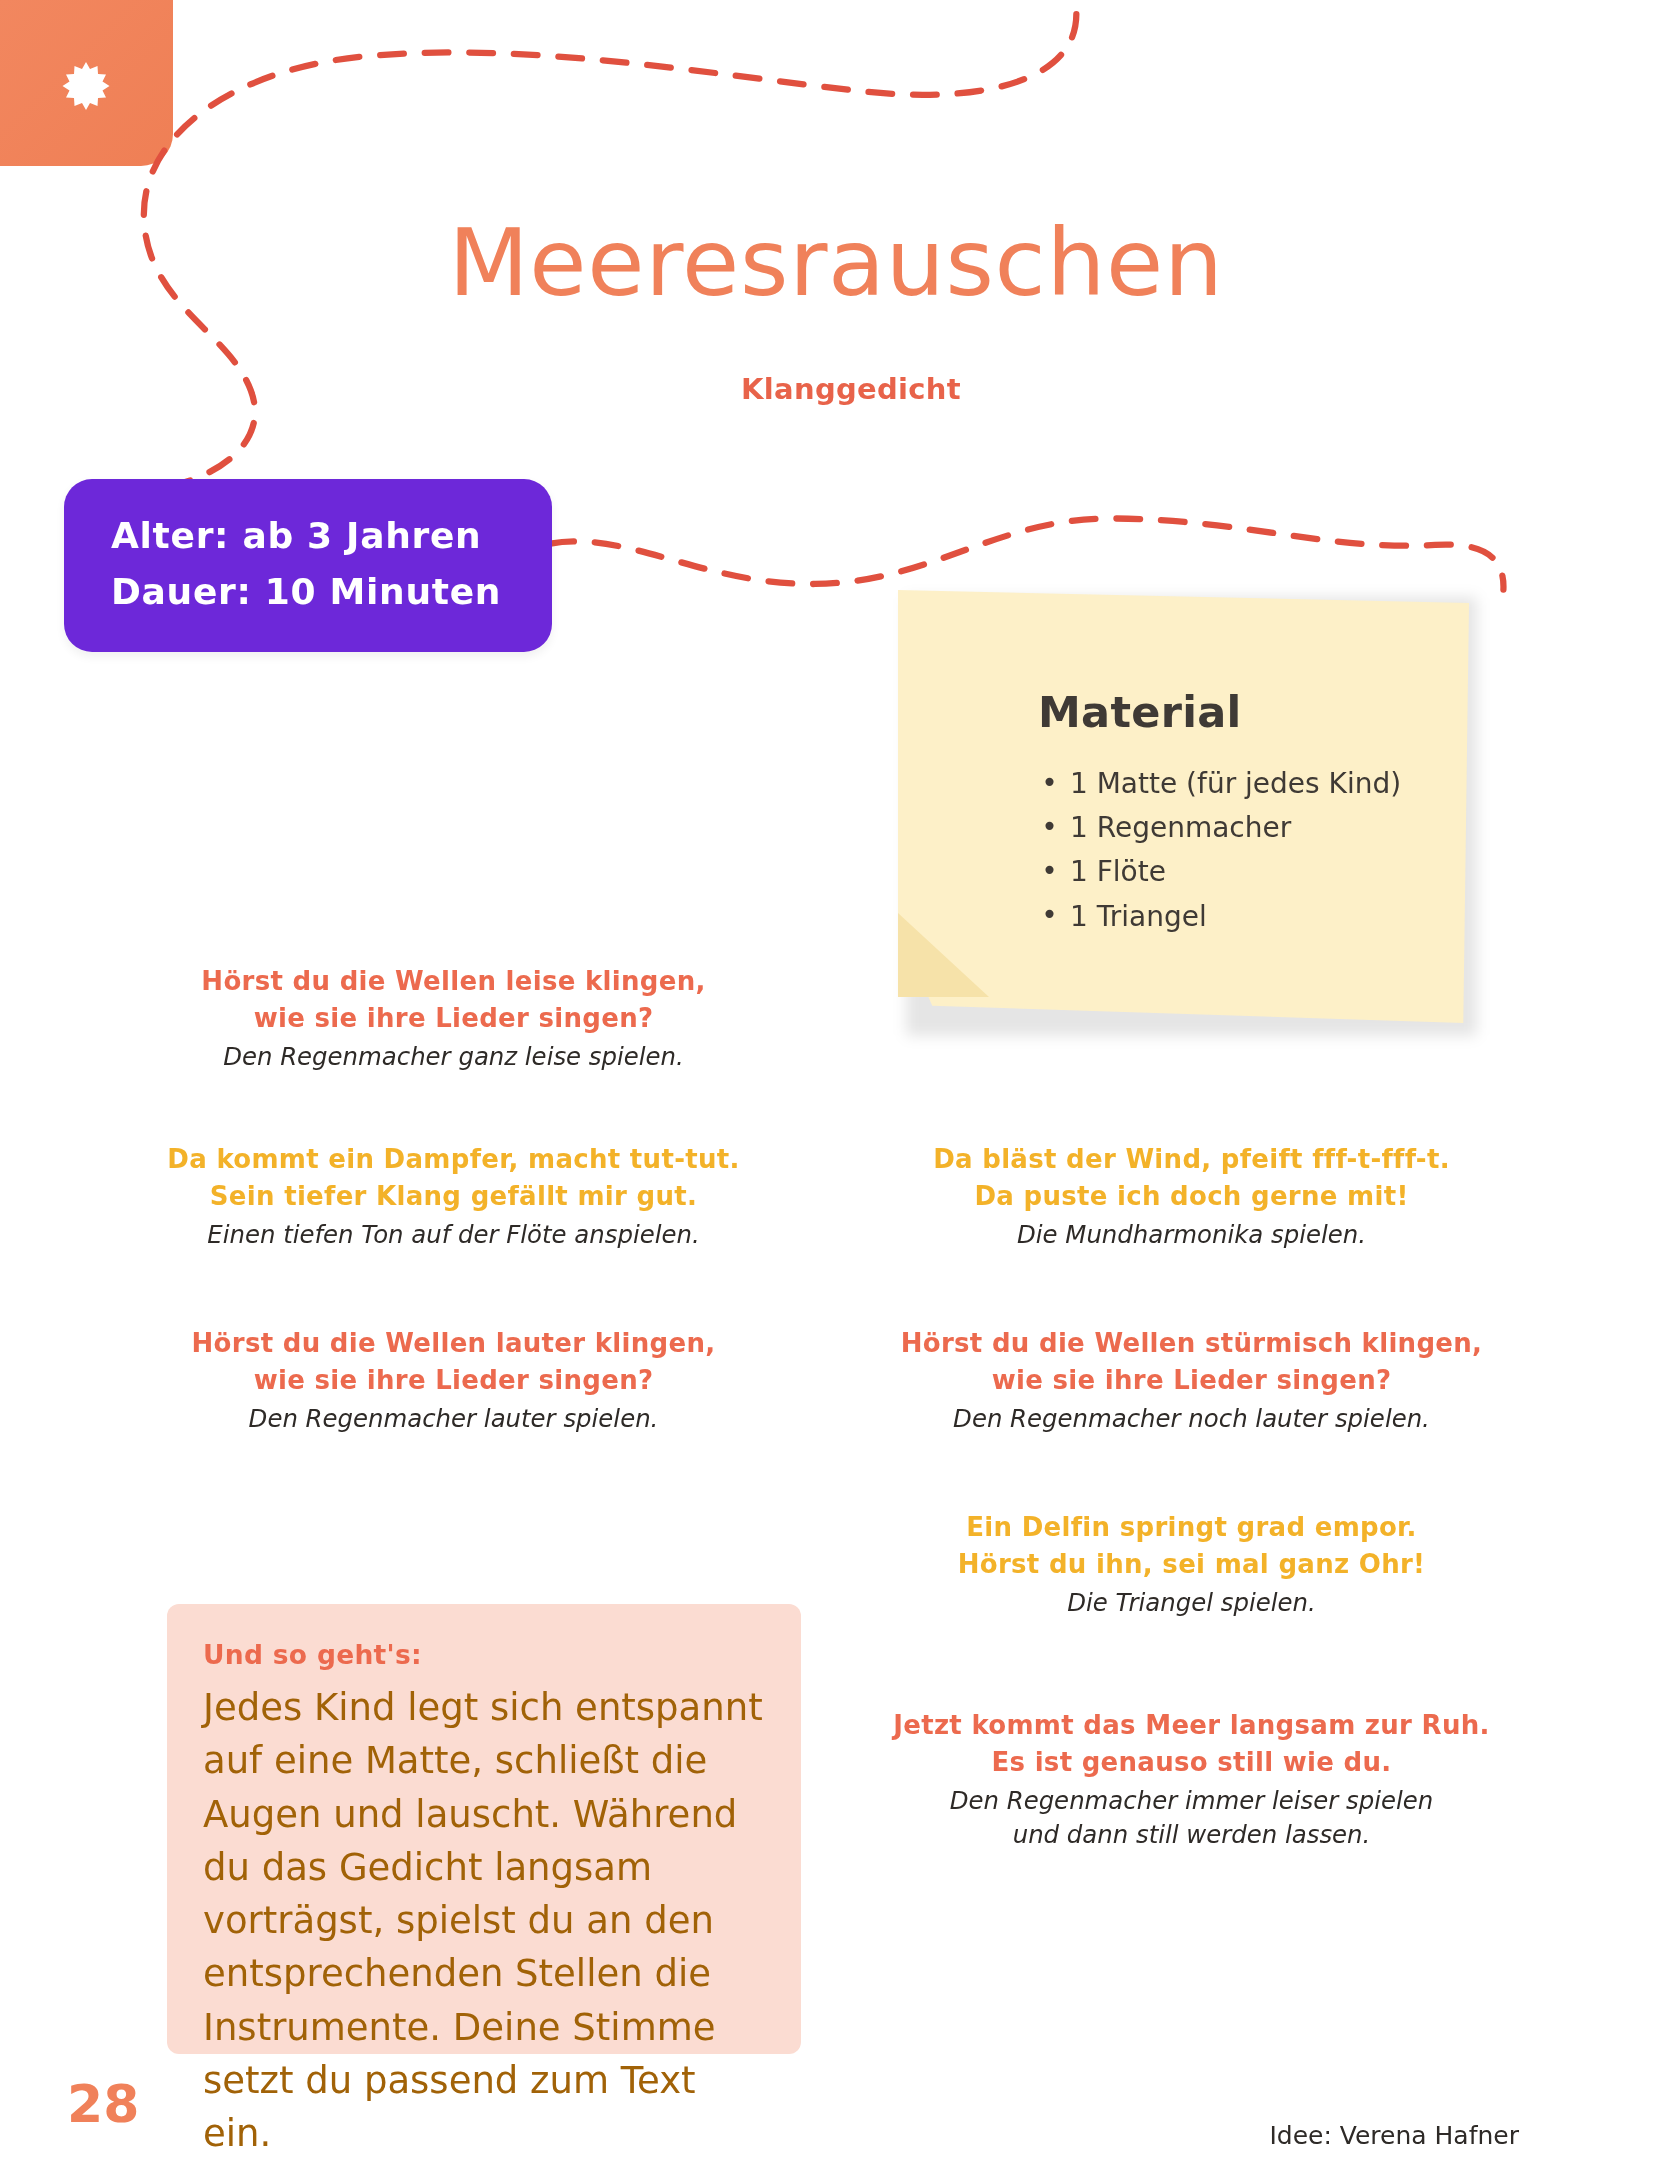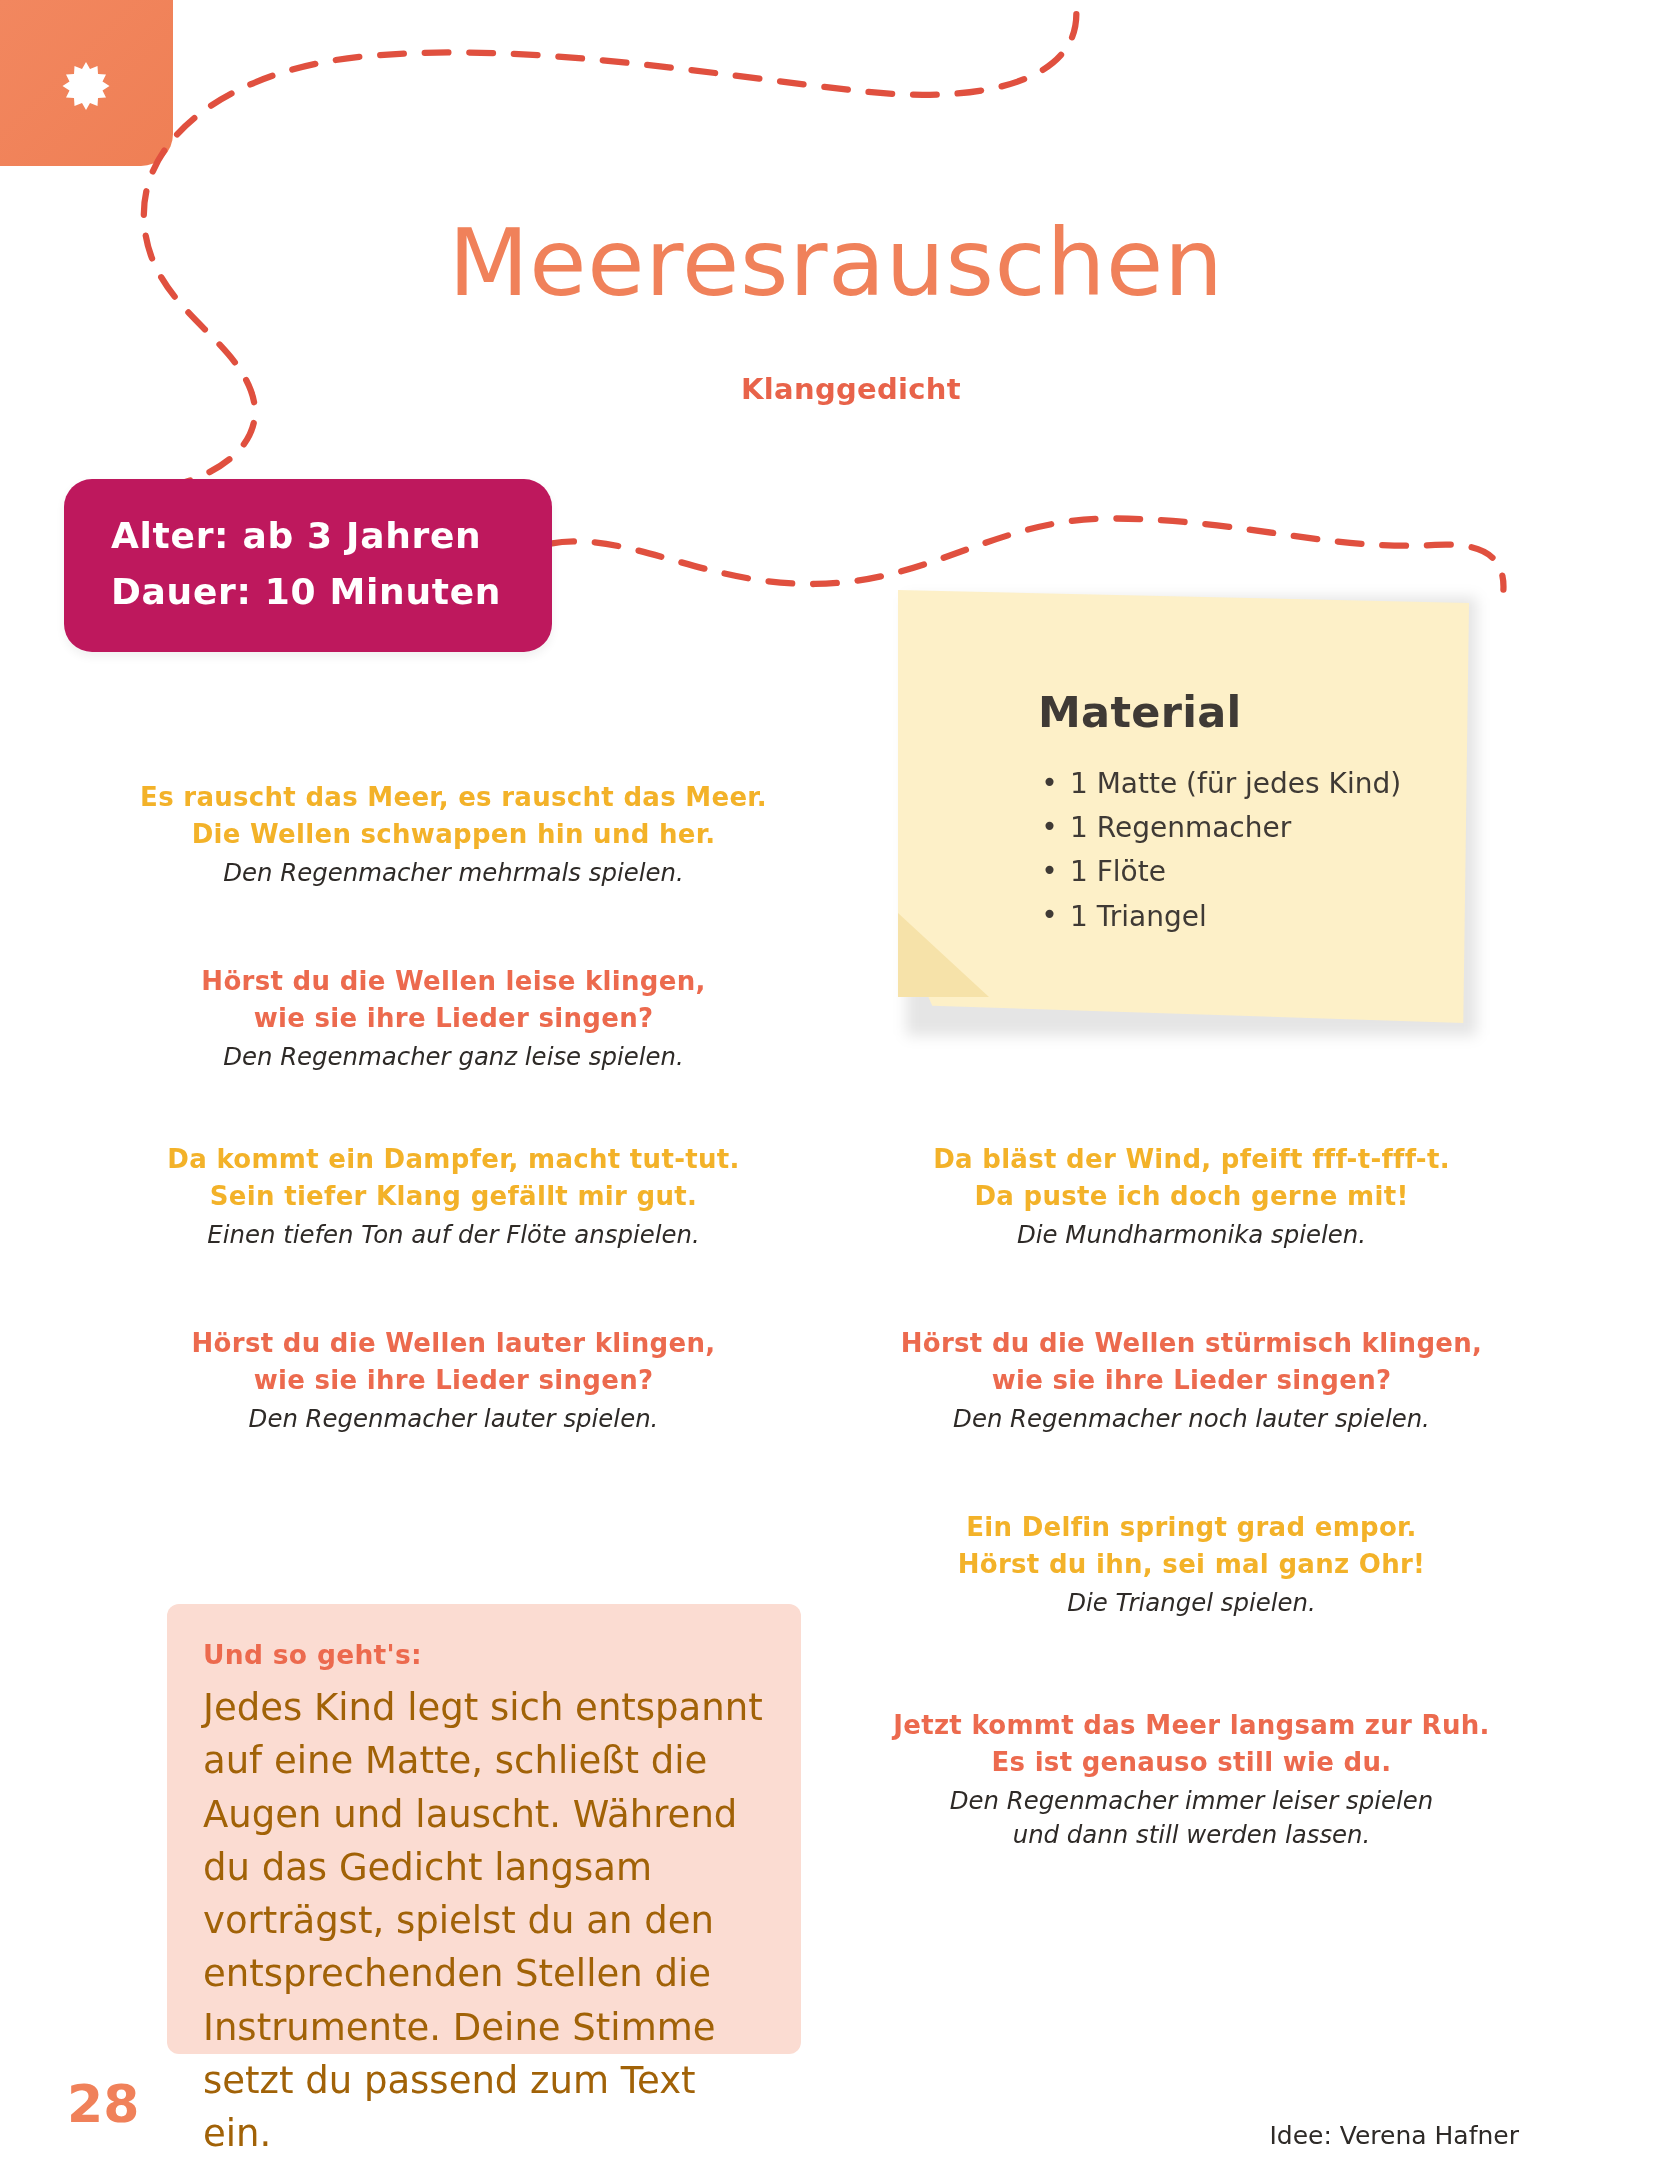--- a/index.html
+++ b/index.html
@@ -76,21 +76,21 @@
     padding-left: 30px;
   }
 
   
   .badge {
     position: absolute;
     left: 64px;
     top: 479px;
     width: 488px;
     height: 173px;
-    background: #be185d;
+    background: #6d28d9;
     border-radius: 28px;
     box-shadow: 0 4.2px 9.8px rgba(0,0,0,0.06);
   }
   .badge .line {
     position: absolute;
     left: 47px;
     color: #ffffff;
     font-size: 36px;
     font-weight: bold;
     letter-spacing: 0.7px;
@@ -268,25 +268,20 @@
   <div class="note"></div>
   <div class="note-fold"></div>
   <div class="note-title">Material</div>
   <ul class="material-list" id="material-list">
       <li>1 Matte (für jedes Kind)</li>
       <li>1 Regenmacher</li>
       <li>1 Flöte</li>
       <li>1 Triangel</li>
     </ul>
 
-  <div class="stanza s1">
-      <div class="verse v-yellow">Es rauscht das Meer, es rauscht das Meer.</div>
-      <div class="verse v-yellow">Die Wellen schwappen hin und her.</div>
-      <div class="instr">Den Regenmacher mehrmals spielen.</div>
-    </div>
   <div class="stanza s2">
       <div class="verse v-red">Hörst du die Wellen leise klingen,</div>
       <div class="verse v-red">wie sie ihre Lieder singen?</div>
       <div class="instr">Den Regenmacher ganz leise spielen.</div>
     </div>
   <div class="stanza s3">
       <div class="verse v-yellow">Da kommt ein Dampfer, macht tut-tut.</div>
       <div class="verse v-yellow">Sein tiefer Klang gefällt mir gut.</div>
       <div class="instr">Einen tiefen Ton auf der Flöte anspielen.</div>
     </div>

